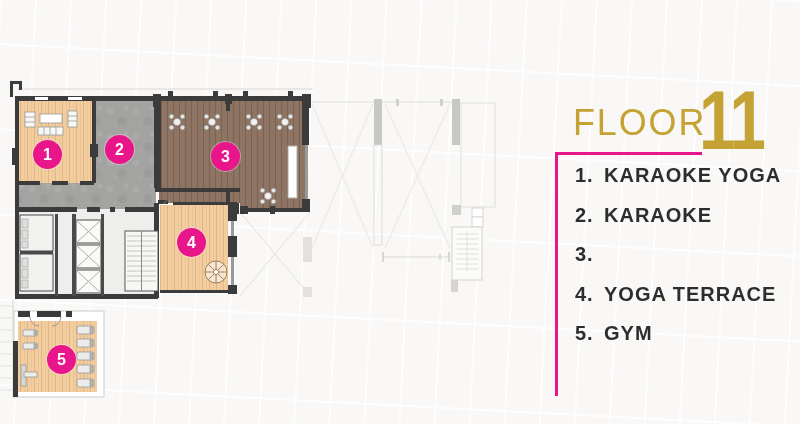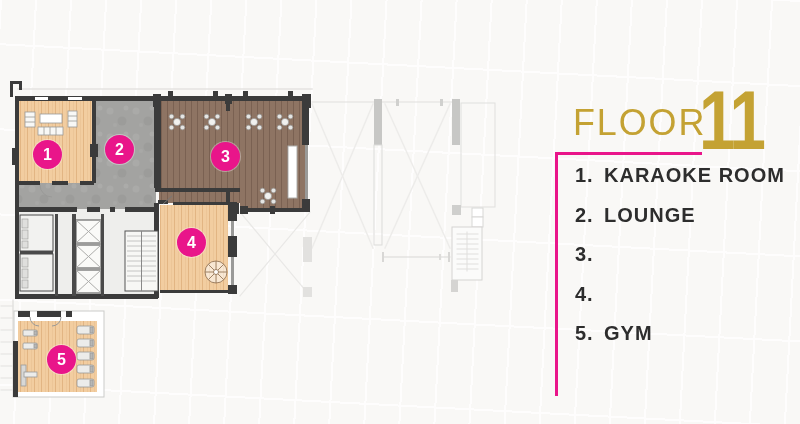--- a/index.html
+++ b/index.html
@@ -344,30 +344,31 @@
   </div>
 
   <div class="floor-label">FLOOR</div>
   <div class="floor-number">11</div>
   <div class="legend-line-top"></div>
   <div class="legend-line-left"></div>
 
   <div class="legend-list">
     <div class="legend-item">
       <span class="num">1.</span>
-      <span class="lbl">KARAOKE ROOM</span>
+      <span class="lbl">KARAOKE YOGA</span>
     </div>
     <div class="legend-item">
       <span class="num">2.</span>
-      <span class="lbl">LOUNGE</span>
+      <span class="lbl">KARAOKE</span>
     </div>
     <div class="legend-item">
       <span class="num">3.</span>
     </div>
     <div class="legend-item">
       <span class="num">4.</span>
+      <span class="lbl">YOGA TERRACE</span>
     </div>
     <div class="legend-item">
       <span class="num">5.</span>
       <span class="lbl">GYM</span>
     </div>
   </div>
 </div>
 
 </body></html>

